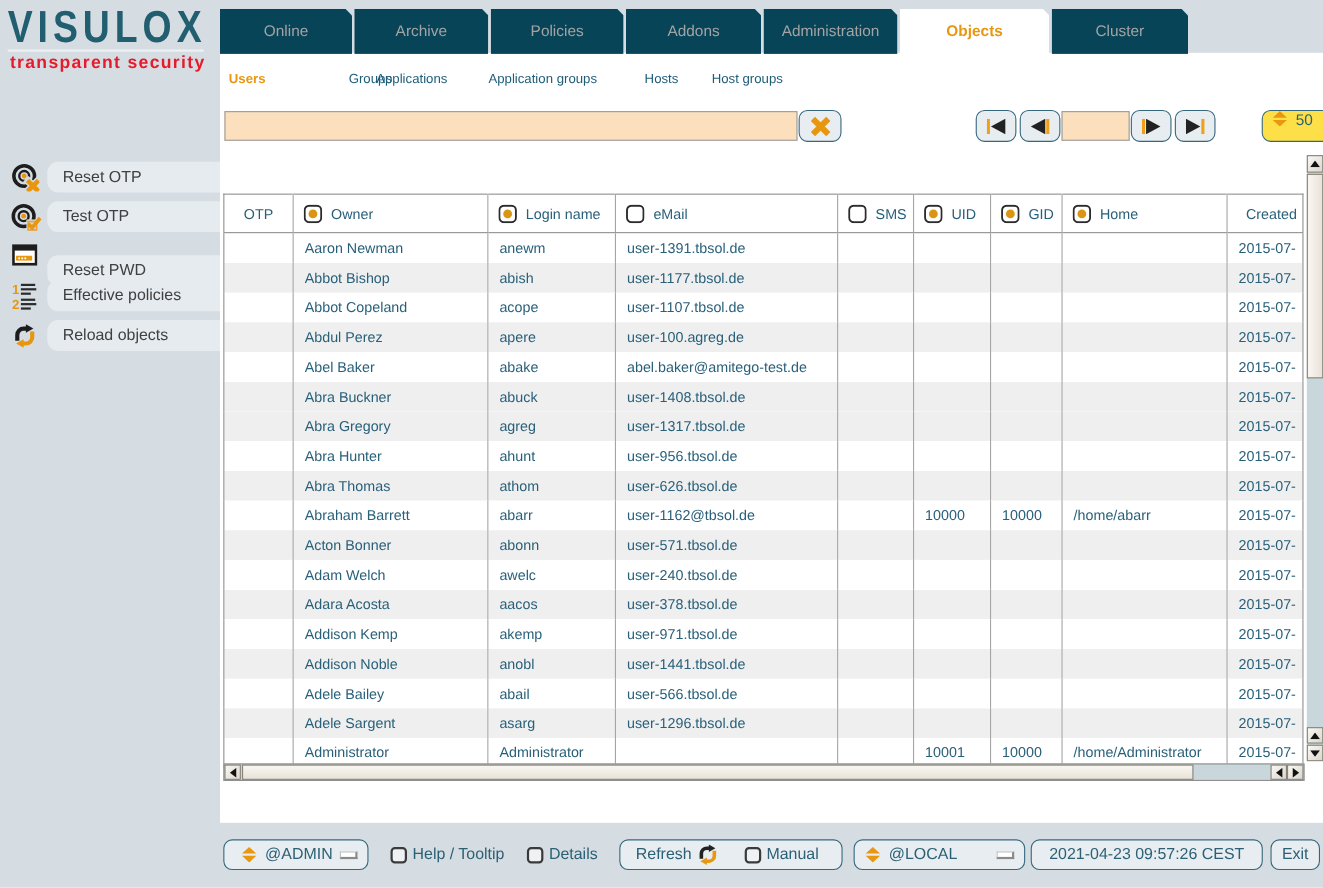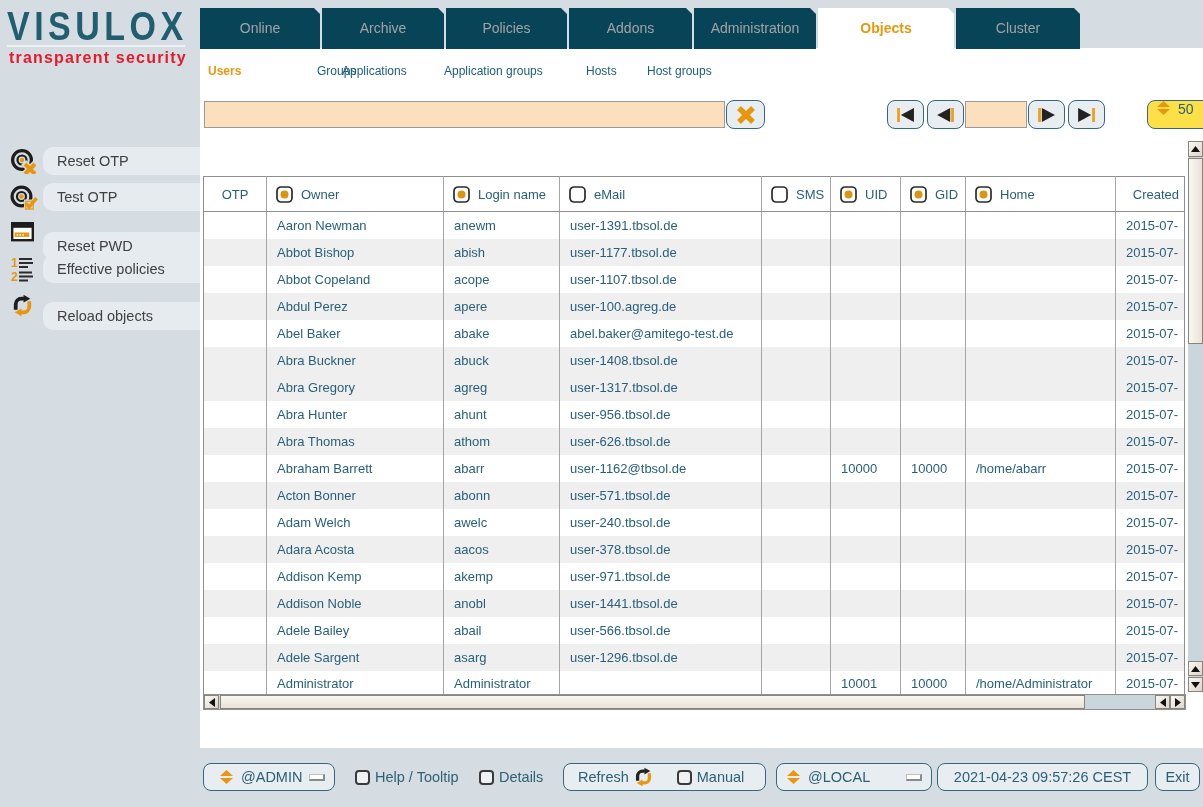--- a/index.html
+++ b/index.html
@@ -381,21 +381,21 @@
         <td class="cb pad">/home/Administrator</td>
         <td class="cb pad">2015-07-</td>
       </tr>
 </tbody>
   </table>
 
 <div class="side" style="top:147px;">Reset OTP</div>
 <div class="side" style="top:183px;">Test OTP</div>
 <div class="side" style="top:232px;">Reset PWD</div>
 <div class="side" style="top:255px;">Effective policies</div>
-<div class="side" style="top:302px;">Reload objects</div>
+<div class="side" style="top:291px;">Reload objects</div>
 
 <svg class="sideicon" style="left:10px; top:148px;" width="26" height="26" viewBox="0 0 26 26">
  <circle cx="12" cy="12" r="9.4" fill="none" stroke="#1d1d1d" stroke-width="3.2"></circle>
  <circle cx="12" cy="12" r="4.5" fill="none" stroke="#1d1d1d" stroke-width="2.2"></circle>
  <circle cx="12" cy="12" r="2.2" fill="#e8960d"></circle>
  <path d="M16 17 L24 25 M24 17 L16 25" stroke="#d6dde2" stroke-width="7" stroke-linecap="square"></path>
  <path d="M16.5 17.5 L23.5 24.5 M23.5 17.5 L16.5 24.5" stroke="#e8960d" stroke-width="4.2" stroke-linecap="square"></path>
 </svg>
 <svg class="sideicon" style="left:10px; top:185px;" width="28" height="26" viewBox="0 0 28 26">
  <circle cx="11.5" cy="11.5" r="9.4" fill="none" stroke="#1d1d1d" stroke-width="3.2"></circle>

